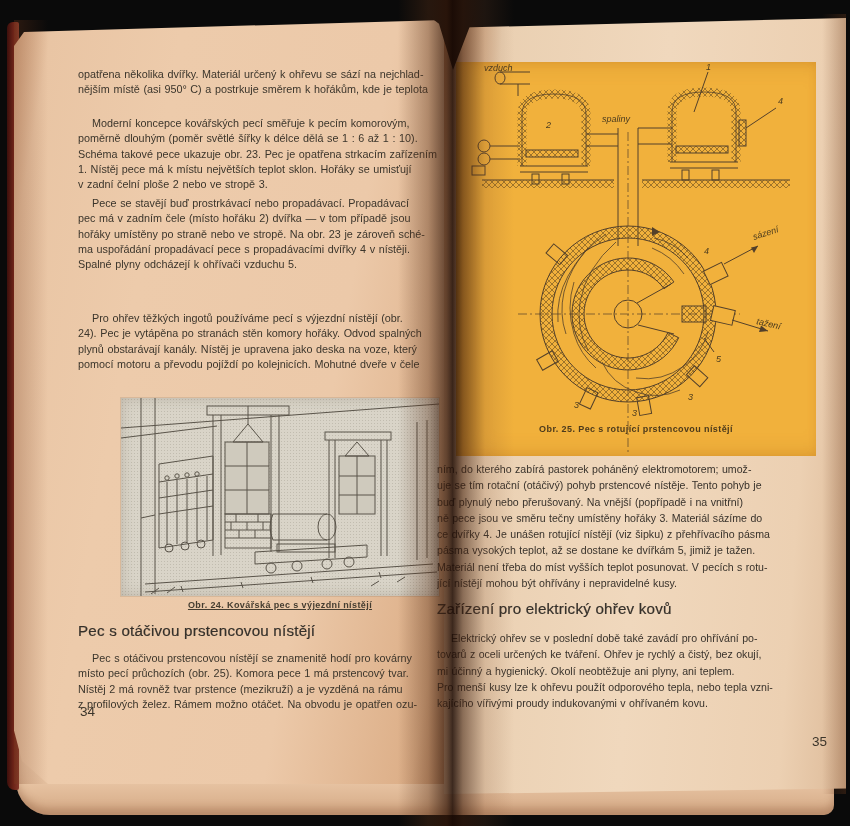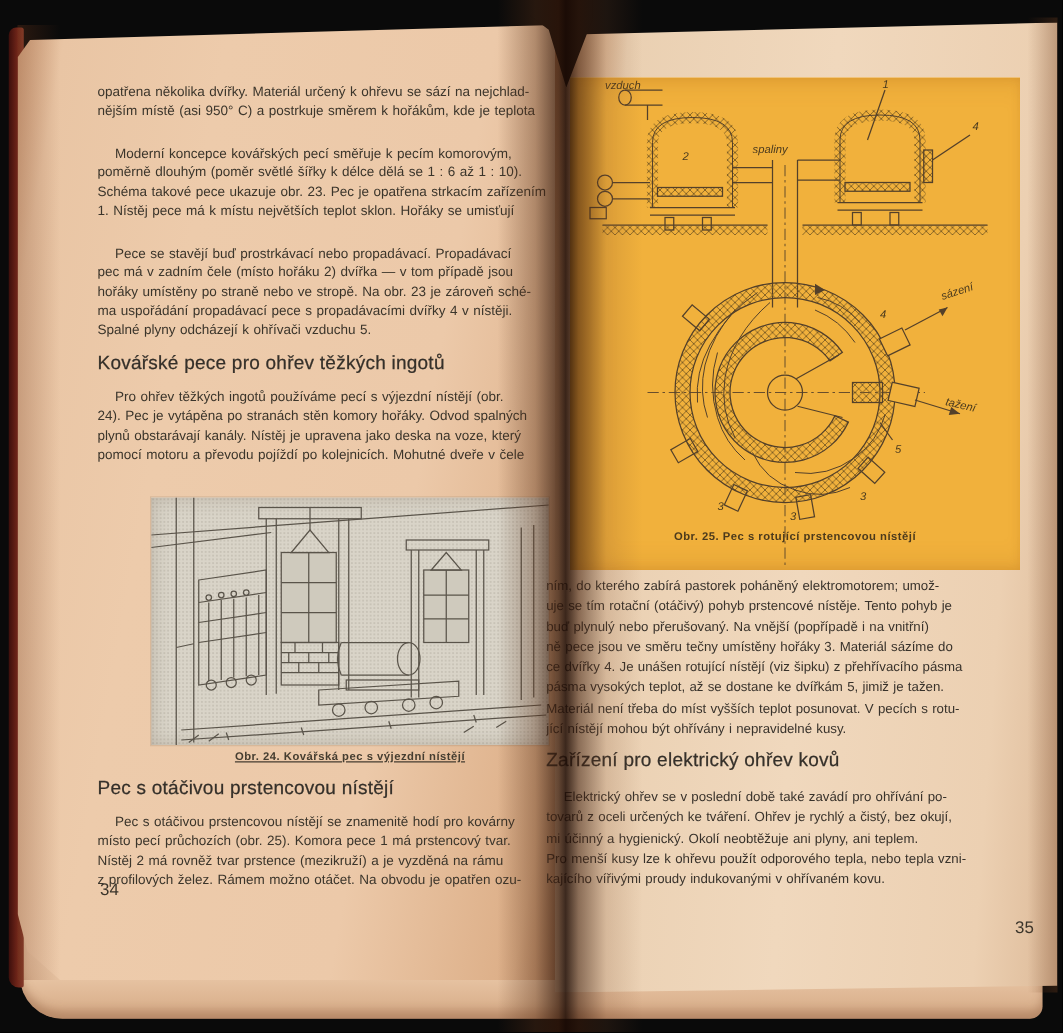--- a/index.html
+++ b/index.html
@@ -61,30 +61,30 @@
 
   <div class="tcol" id="lp-text" style="top:67px;">
       <div>opatřena několika dvířky. Materiál určený k ohřevu se sází na nejchlad-</div>
       <div>nějším místě (asi 950° C) a postrkuje směrem k hořákům, kde je teplota</div>
     </div>
   <div class="tcol ind" style="left:78px;width:368px;top:116px;font-size:10.8px;line-height:15.3px;word-spacing:.6px;">
       <div>Moderní koncepce kovářských pecí směřuje k pecím komorovým,</div>
       <div>poměrně dlouhým (poměr světlé šířky k délce dělá se 1 : 6 až 1 : 10).</div>
       <div>Schéma takové pece ukazuje obr. 23. Pec je opatřena strkacím zařízením</div>
       <div>1. Nístěj pece má k místu největších teplot sklon. Hořáky se umisťují</div>
+      <div>v zadní čelní ploše 2 nebo ve stropě 3.</div>
     </div>
   <div class="tcol ind" style="left:78px;width:368px;top:196px;font-size:10.8px;line-height:15.3px;word-spacing:.6px;">
       <div>Pece se stavějí buď prostrkávací nebo propadávací. Propadávací</div>
       <div>pec má v zadním čele (místo hořáku 2) dvířka — v tom případě jsou</div>
       <div>hořáky umístěny po straně nebo ve stropě. Na obr. 23 je zároveň sché-</div>
       <div>ma uspořádání propadávací pece s propadávacími dvířky 4 v nístěji.</div>
       <div>Spalné plyny odcházejí k ohřívači vzduchu 5.</div>
     </div>
 
-  <div class="heading" style="left:78px;top:282px;">Kovářské pece pro ohřev těžkých ingotů</div>
 
   <div class="tcol ind" style="left:78px;width:368px;top:311px;font-size:10.8px;line-height:15.3px;word-spacing:.6px;">
       <div>Pro ohřev těžkých ingotů používáme pecí s výjezdní nístějí (obr.</div>
       <div>24). Pec je vytápěna po stranách stěn komory hořáky. Odvod spalných</div>
       <div>plynů obstarávají kanály. Nístěj je upravena jako deska na voze, který</div>
       <div>pomocí motoru a převodu pojíždí po kolejnicích. Mohutné dveře v čele</div>
     </div>
 
   <div id="fig24">
     <svg width="318" height="198" viewBox="0 0 318 198">

